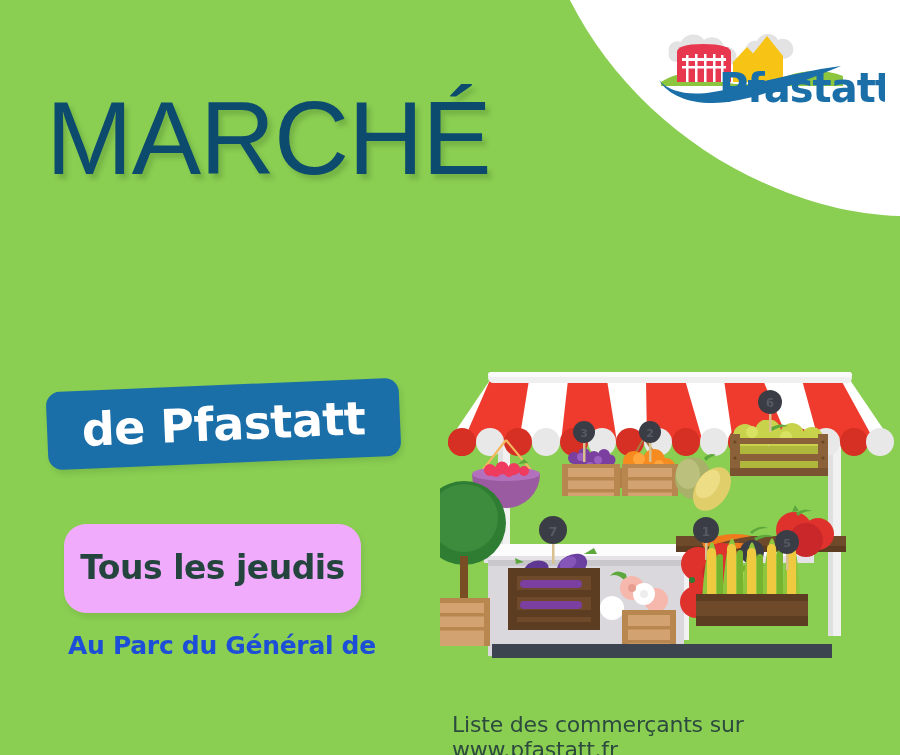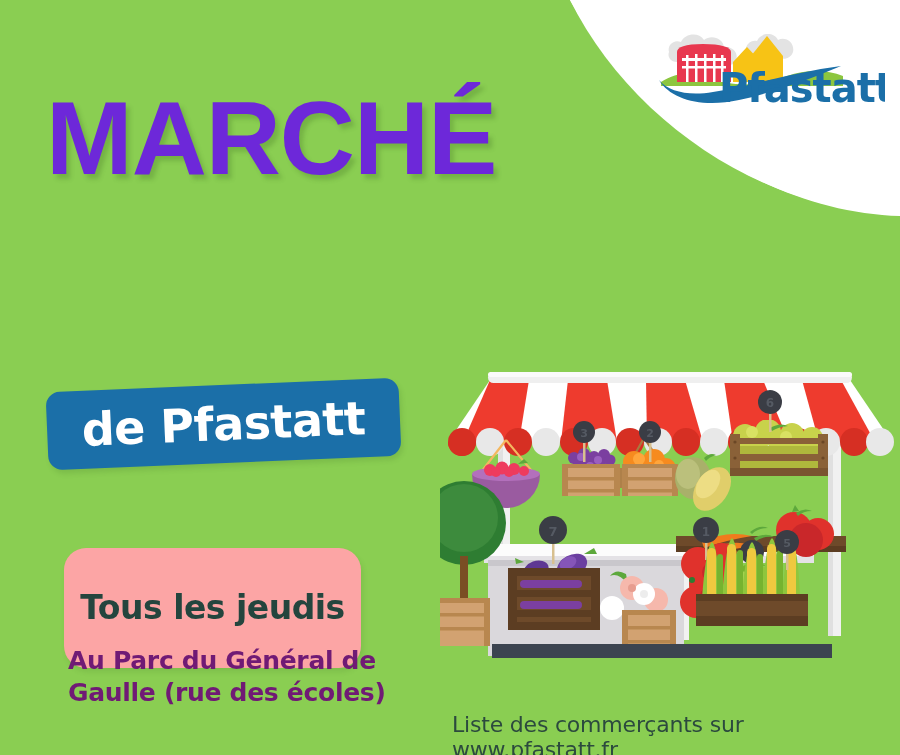--- a/index.html
+++ b/index.html
@@ -13,56 +13,55 @@
 
   
   .swoosh{position:absolute;top:0;right:0;width:470px;height:330px;pointer-events:none;}
 
   
   .logo{position:absolute;left:655px;top:22px;width:230px;height:90px;}
 
   
   .headline{
     position:absolute;left:46px;top:88px;width:540px;
-    color:#6d28d9;font-weight:bold;
+    color:#0c4a6e;font-weight:normal;
     font-size:104px;line-height:0.98;letter-spacing:-1px;
     text-shadow:4px 5px 4px rgba(70,120,40,0.30);
   }
   .headline span{display:block;}
 
   
   .badge{
     position:absolute;left:47px;top:385px;width:353px;height:78px;
     background:#1B6FA8;border-radius:14px;
     transform:rotate(-2.4deg);
     display:flex;align-items:center;justify-content:center;
     box-shadow:2px 4px 5px rgba(60,110,40,0.18);
   }
   .badge-text{
     color:#fff;font-size:46px;font-weight:bold;
     font-family:"DejaVu Sans", sans-serif;letter-spacing:-0.5px;
   }
 
   
   .hoursbox{
-    position:absolute;left:64px;top:524px;width:297px;height:120px;
-    background:#fca5a5;border-radius:22px;
+    position:absolute;left:64px;top:524px;width:297px;height:89px;
+    background:#f0abfc;border-radius:22px;
     display:flex;flex-direction:column;align-items:center;justify-content:center;
     box-shadow:2px 4px 5px rgba(60,110,40,0.15);
-    margin-top:24px;
   }
   .hoursbox div{
     color:#24453E;font-size:33px;font-weight:bold;line-height:1.12;
     font-family:"DejaVu Sans", sans-serif;letter-spacing:-0.5px;
   }
 
   
   .address{
-    position:absolute;left:68px;top:645px;width:340px;
-    color:#701a75;font-size:25px;font-weight:bold;line-height:1.28;
+    position:absolute;left:68px;top:630px;width:340px;
+    color:#1d4ed8;font-size:25px;font-weight:bold;line-height:1.28;
     font-family:"DejaVu Sans", sans-serif;letter-spacing:-0.3px;
   }
   .address span{display:block;}
 
   
   .footer{
     position:absolute;left:452px;top:712px;
     color:#2C4A3E;font-size:22px;letter-spacing:-0.2px;
     font-family:"DejaVu Sans", sans-serif;
   }
@@ -113,21 +112,20 @@
   <div class="badge">
     <span class="badge-text">de Pfastatt</span>
   </div>
 
   <div class="hoursbox">
     <div>Tous les jeudis</div>
   </div>
 
   <div class="address">
     <span>Au Parc du Général de</span>
-    <span>Gaulle (rue des écoles)</span>
   </div>
 
   <div class="footer">Liste des commerçants sur www.pfastatt.fr</div>
 
   <svg class="stall" viewBox="0 0 460 345">
 
     <defs>
       <clipPath id="clipCrateA">
           <rect x="122" y="88" width="58" height="34"></rect>
         </clipPath>

